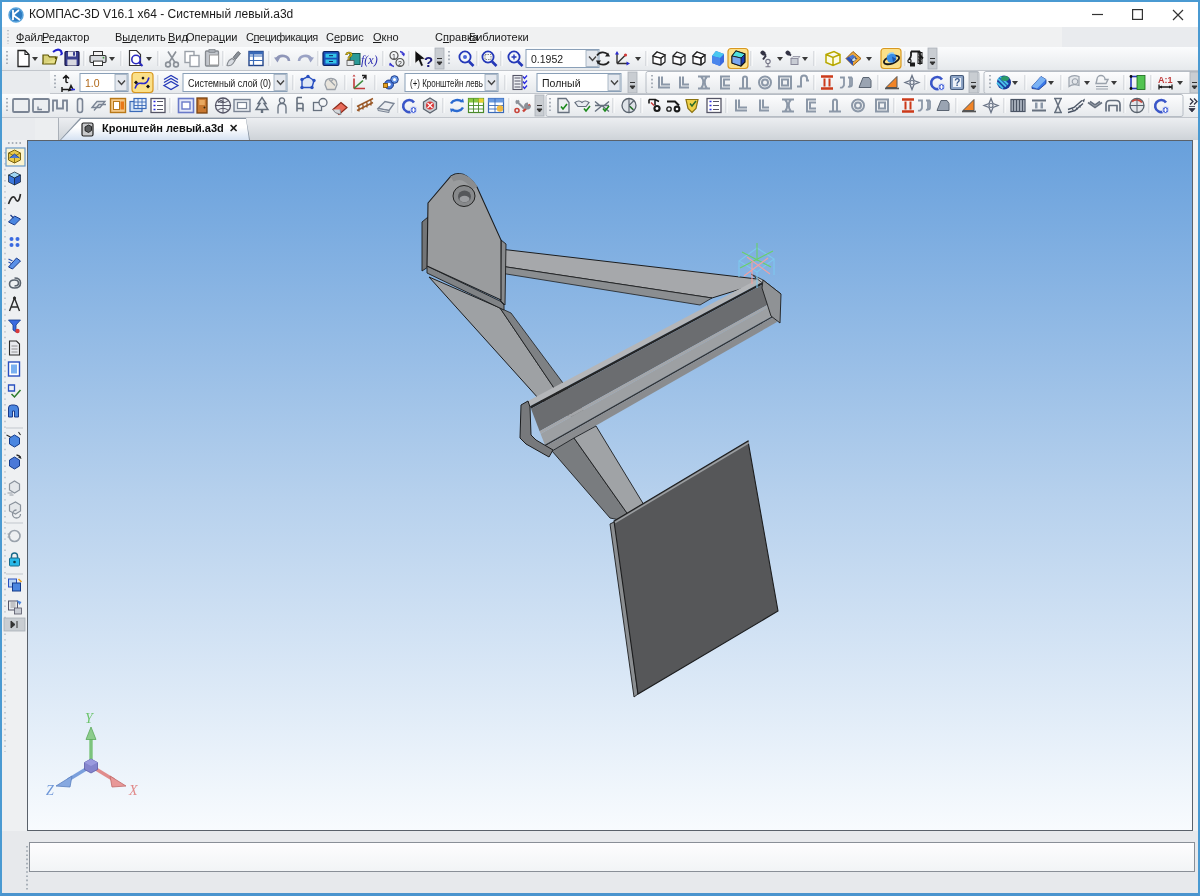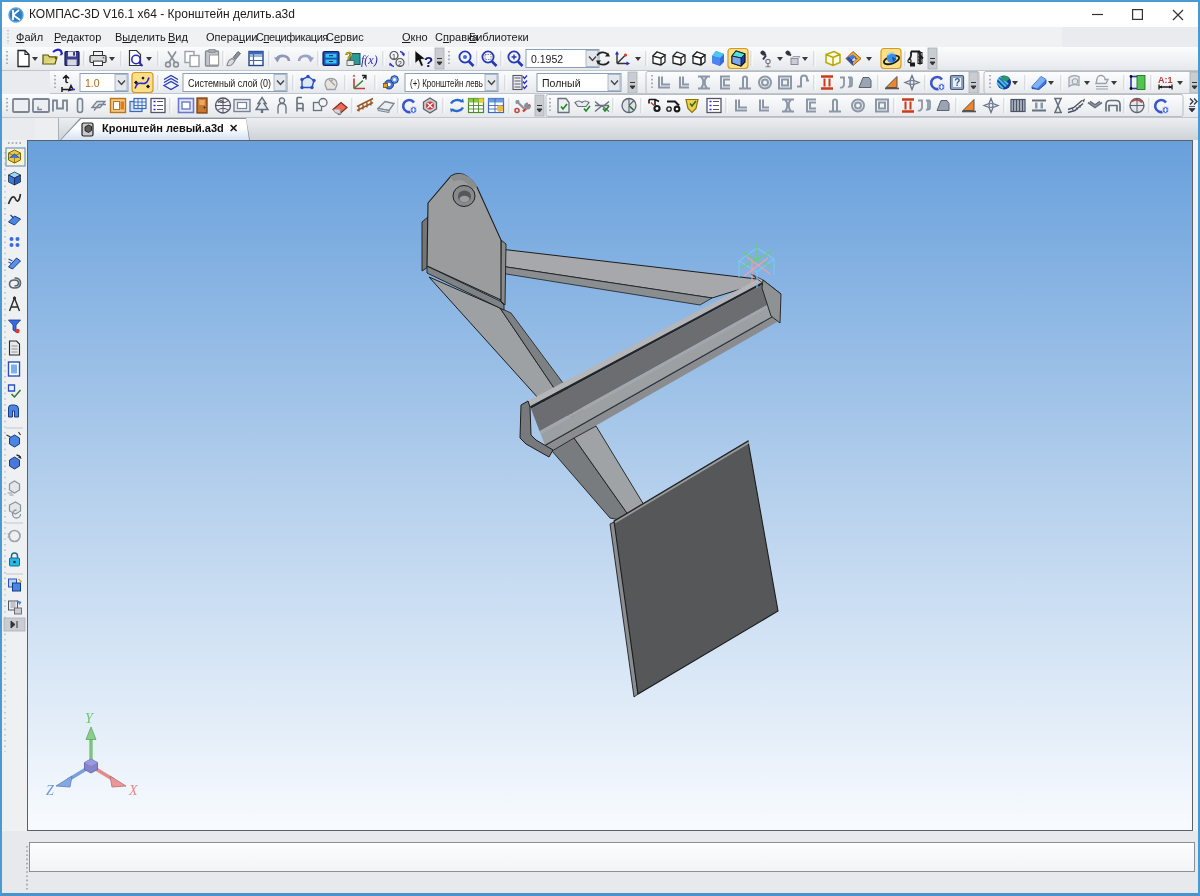--- a/index.html
+++ b/index.html
@@ -51,42 +51,42 @@
   </svg>
 <div id="frame"></div>
 <div id="titlebar">
   <svg width="26" height="25" style="position:absolute;left:0;top:0">
       <g>
     <circle cx="14" cy="13" r="7" fill="#2e7cc2"></circle>
     <circle cx="14" cy="13" r="7" fill="none" stroke="#5aa4dc" stroke-width="1.5"></circle>
     <path d="M11 8 L11 18 M11 13 L17 8 M11 13 L18 18" stroke="#fff" stroke-width="1.8" fill="none"></path>
   </g>
     </svg>
-  <div id="title-text">КОМПАС-3D V16.1 x64 - Кронштейн делить.a3d</div>
+  <div id="title-text">КОМПАС-3D V16.1 x64 - Системный левый.a3d</div>
   <div id="winbtns">
     <svg width="11" height="11">
         <path d="M0 5.5 H11" stroke="#333" stroke-width="1.2"></path>
       </svg>
     <svg width="11" height="11">
         <rect x="0.6" y="0.6" width="9.8" height="9.8" fill="none" stroke="#333" stroke-width="1.2"></rect>
       </svg>
     <svg width="12" height="12">
         <path d="M1 1 L11 11 M11 1 L1 11" stroke="#333" stroke-width="1.2"></path>
       </svg>
   </div>
 </div>
 <div id="menubar">
     <span class="mi" style="left:14px"><u>Ф</u>айл</span>
-    <span class="mi" style="left:52px"><u>Р</u>едактор</span>
+    <span class="mi" style="left:40px"><u>Р</u>едактор</span>
     <span class="mi" style="left:113px">В<u>ы</u>делить</span>
     <span class="mi" style="left:166px"><u>В</u>ид</span>
-    <span class="mi" style="left:204px">Опера<u>ц</u>ии</span>
-    <span class="mi" style="left:254px"><span style="letter-spacing:-0.45px">С<u>п</u>ецификация</span></span>
+    <span class="mi" style="left:184px">Опера<u>ц</u>ии</span>
+    <span class="mi" style="left:244px"><span style="letter-spacing:-0.45px">С<u>п</u>ецификация</span></span>
     <span class="mi" style="left:324px">С<u>е</u>рвис</span>
-    <span class="mi" style="left:400px"><u>О</u>кно</span>
+    <span class="mi" style="left:371px"><u>О</u>кно</span>
     <span class="mi" style="left:433px">С<u>п</u>равка</span>
     <span class="mi" style="left:467px"><u>Б</u>иблиотеки</span>
     <svg width="8" height="16" style="position:absolute;left:3px;top:2px">
       <path d="M3 1 v14" stroke="#aab2ba" stroke-width="1.5" stroke-dasharray="1.2 2.2"></path>
     </svg>
   </div>
 <div class="tbrow" id="tb1">
     <svg width="1196" height="23">
       <path d="M5 4 v15" stroke="#a9b0b9" stroke-width="2" stroke-dasharray="1.6 2.2"></path>
       <g transform="translate(21,11.5)">

